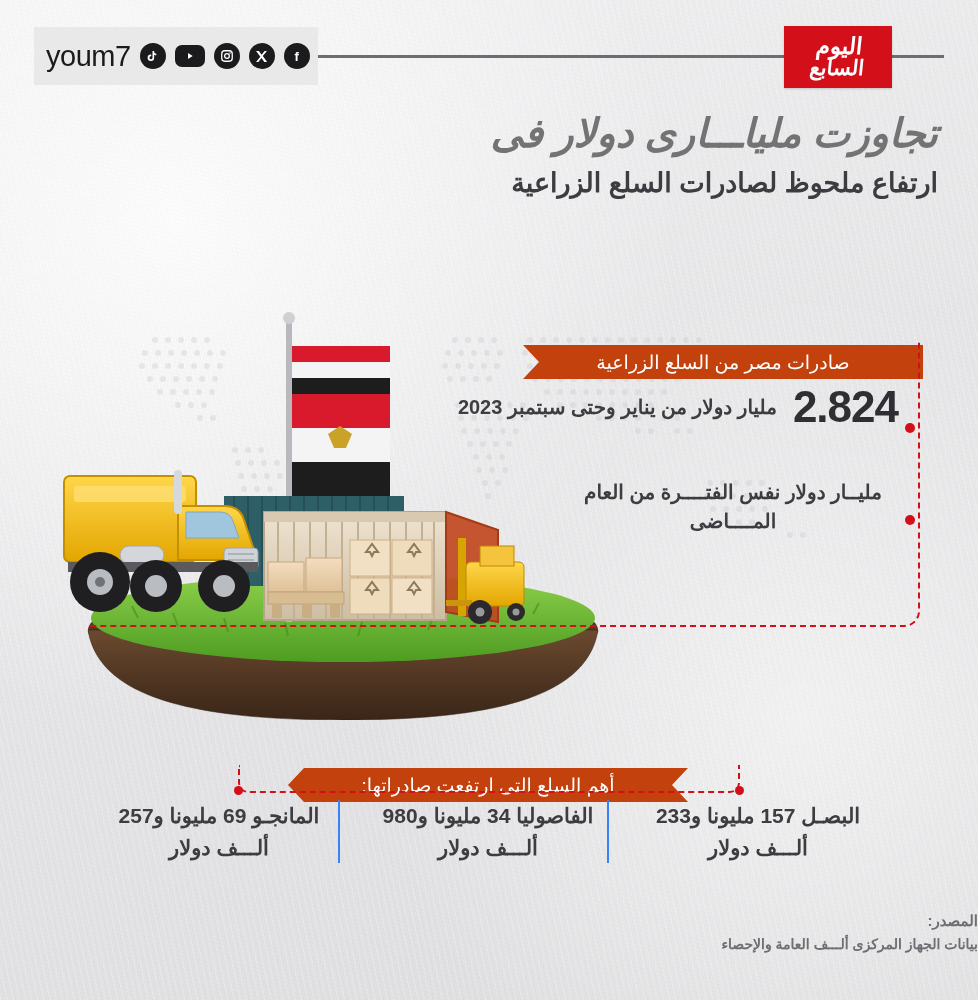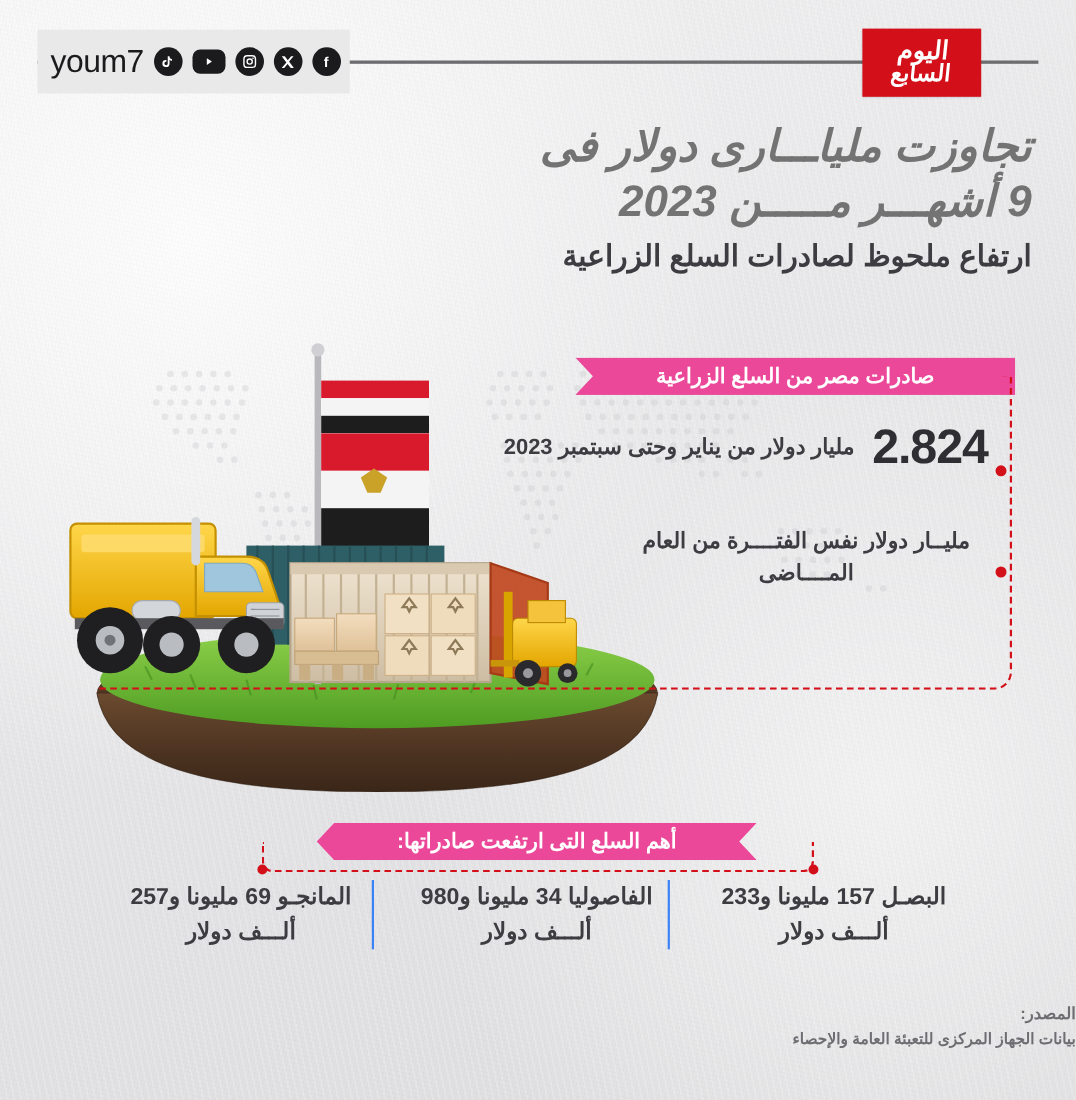--- a/index.html
+++ b/index.html
@@ -116,25 +116,26 @@
     margin-top: 8px;
     color: #3c3c41;
     font-weight: bold;
     font-size: 27px;
     line-height: 1.3;
   }
 
   
   .ribbon {
     position: absolute;
-    background: #ec4899;
+    background: #c2410c;
     color: #fff;
-    font-weight: bold;
+    font-weight: normal;
     display: flex; align-items: center; justify-content: center;
     box-shadow: 0 2px 3px rgba(0,0,0,.18);
+    margin-top: 20px;
   }
   .ribbon::after {
     content: "";
     position: absolute;
     top: 0; bottom: 0;
     width: 0;
   }
   #ribbon-exports {
     right: 55px; top: 325px;
     width: 400px; height: 34px;
@@ -510,21 +511,20 @@
       <svg width="13" height="13" viewBox="0 0 24 24" aria-hidden="true">
           <path fill="#fff" d="M15 2h-3v12.2a2.8 2.8 0 1 1-2.3-2.75V8.3A6 6 0 1 0 15 14.2V8.6a6.7 6.7 0 0 0 4 1.3V6.8A3.9 3.9 0 0 1 15 3z"></path>
         </svg>
     </div>
     <div class="brand">youm7</div>
   </div>
 </div>
 
 <div class="title-wrap">
   <div class="t-red">تجاوزت ملياـــارى دولار فى</div>
-  <div class="t-red">9 أشهـــر مـــــن 2023</div>
   <div class="t-dark">ارتفاع ملحوظ لصادرات السلع الزراعية</div>
 </div>
 
 <svg class="illus" viewBox="0 0 640 420" aria-hidden="true">
   <defs>
     <linearGradient id="soil" x1="0" y1="0" x2="0" y2="1">
       <stop offset="0%" stop-color="#6b4a2f"></stop>
       <stop offset="55%" stop-color="#4f3522"></stop>
       <stop offset="100%" stop-color="#3a2618"></stop>
     </linearGradient>
@@ -704,14 +704,14 @@
 <div class="dot" style="right:234px; top:786px;"></div>
 
 <div class="goods">
   <div class="good">البصـل 157 مليونا و233 ألـــف دولار</div>
   <div class="good">الفاصوليا 34 مليونا و980 ألـــف دولار</div>
   <div class="good">المانجـو  69 مليونا و257 ألـــف دولار</div>
 </div>
 
 <div class="source">
   <div class="s-label">المصدر:</div>
-  <div class="s-value">بيانات الجهاز المركزى للتعبئة العامة والإحصاء</div>
+  <div class="s-value">بيانات الجهاز المركزى ألـــف العامة والإحصاء</div>
 </div>
 
 </body></html>

